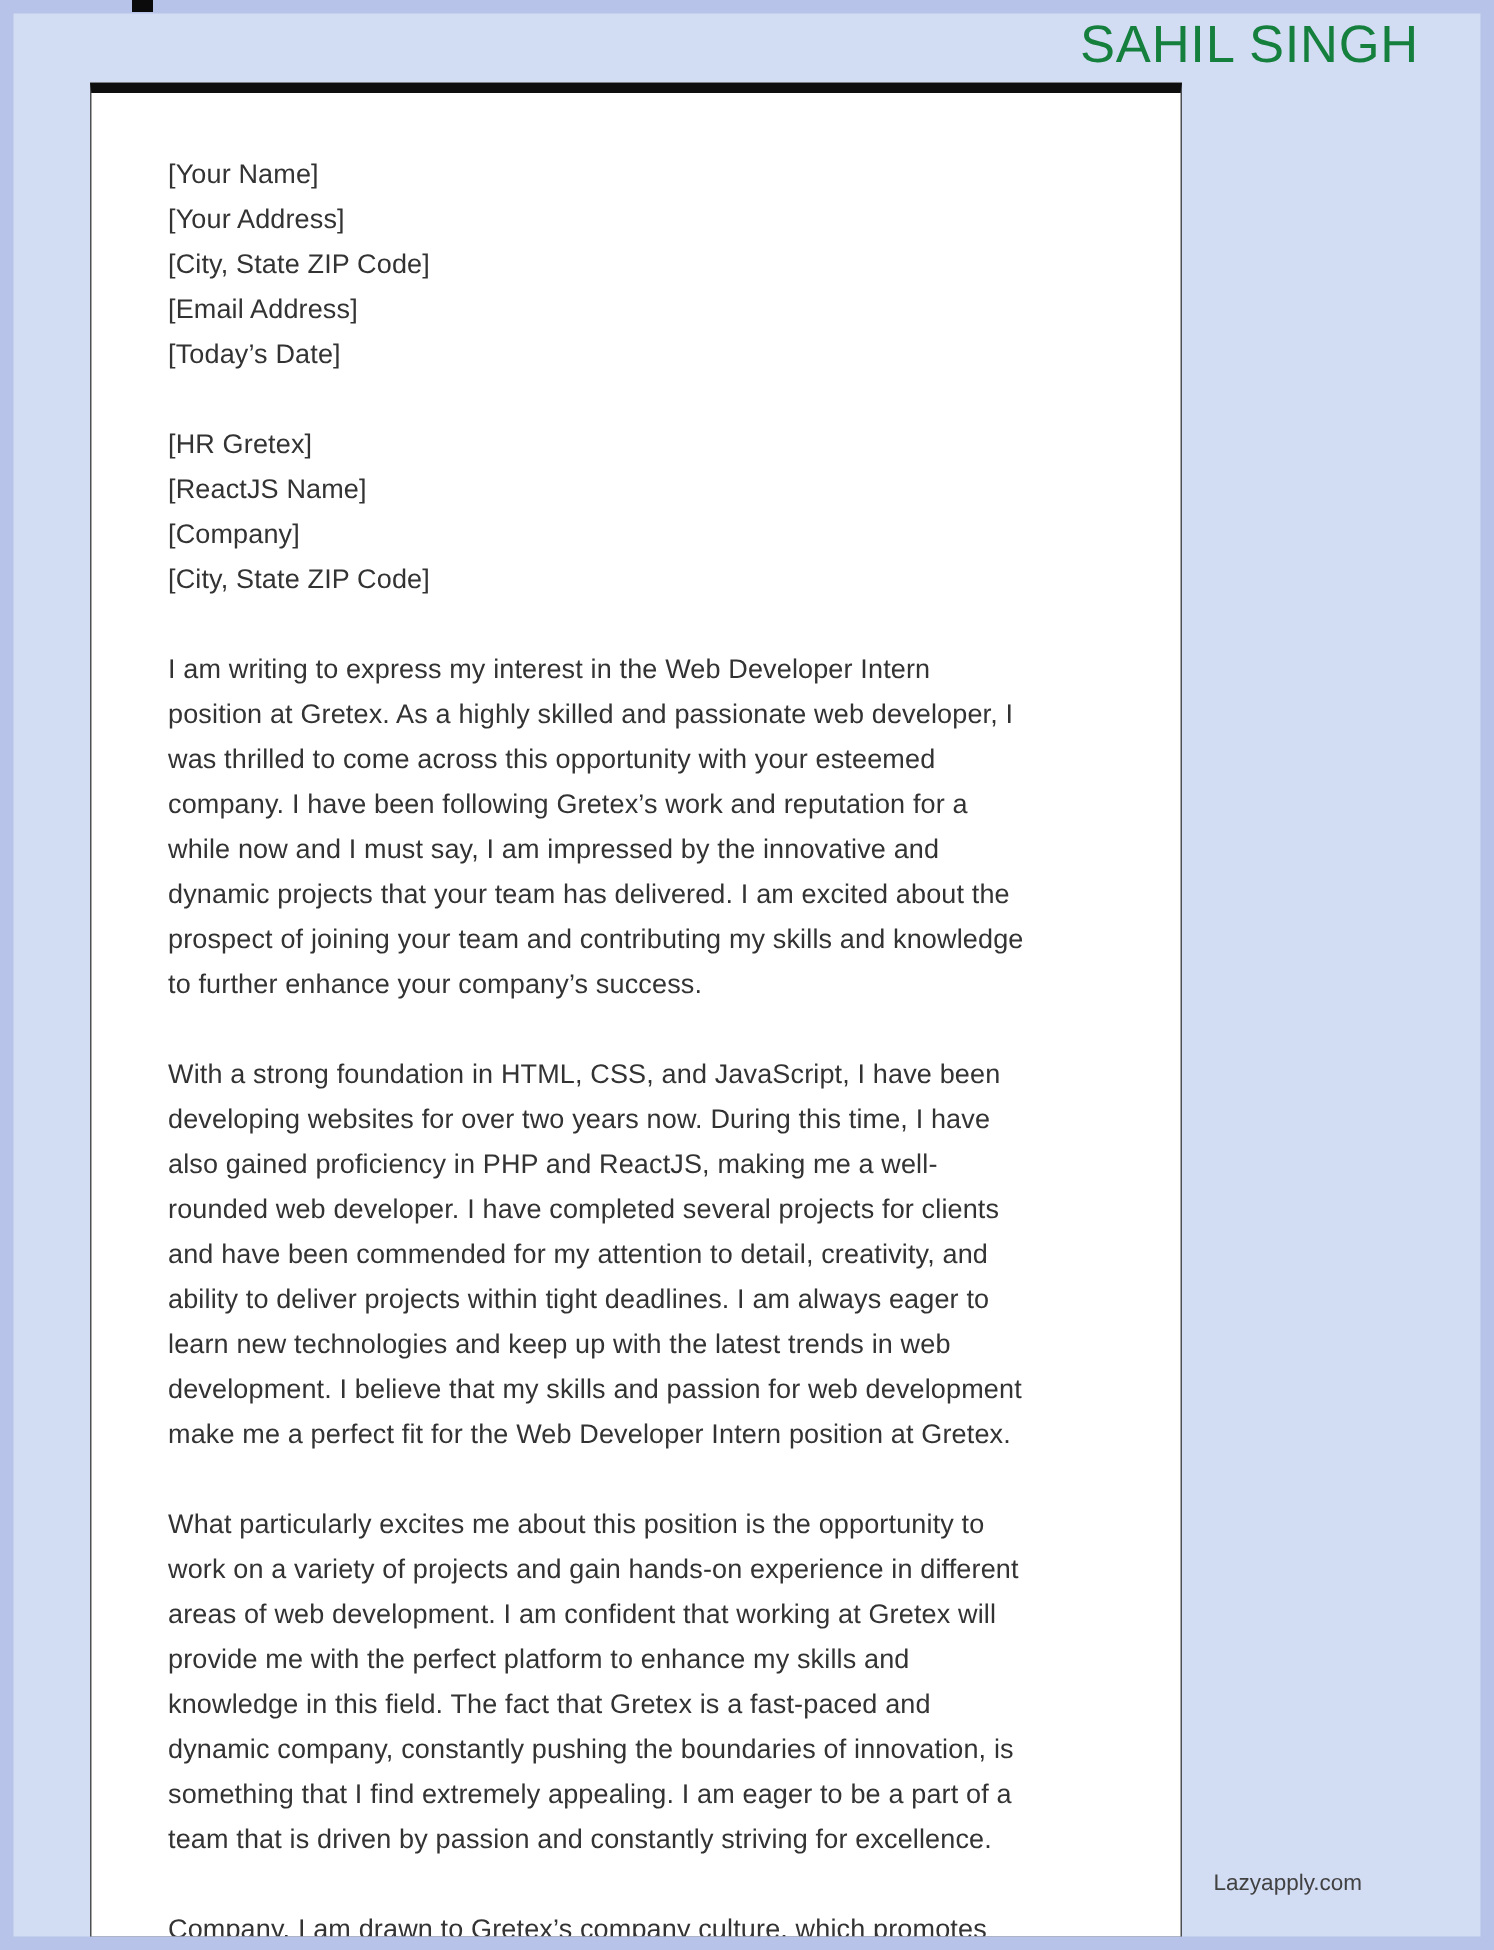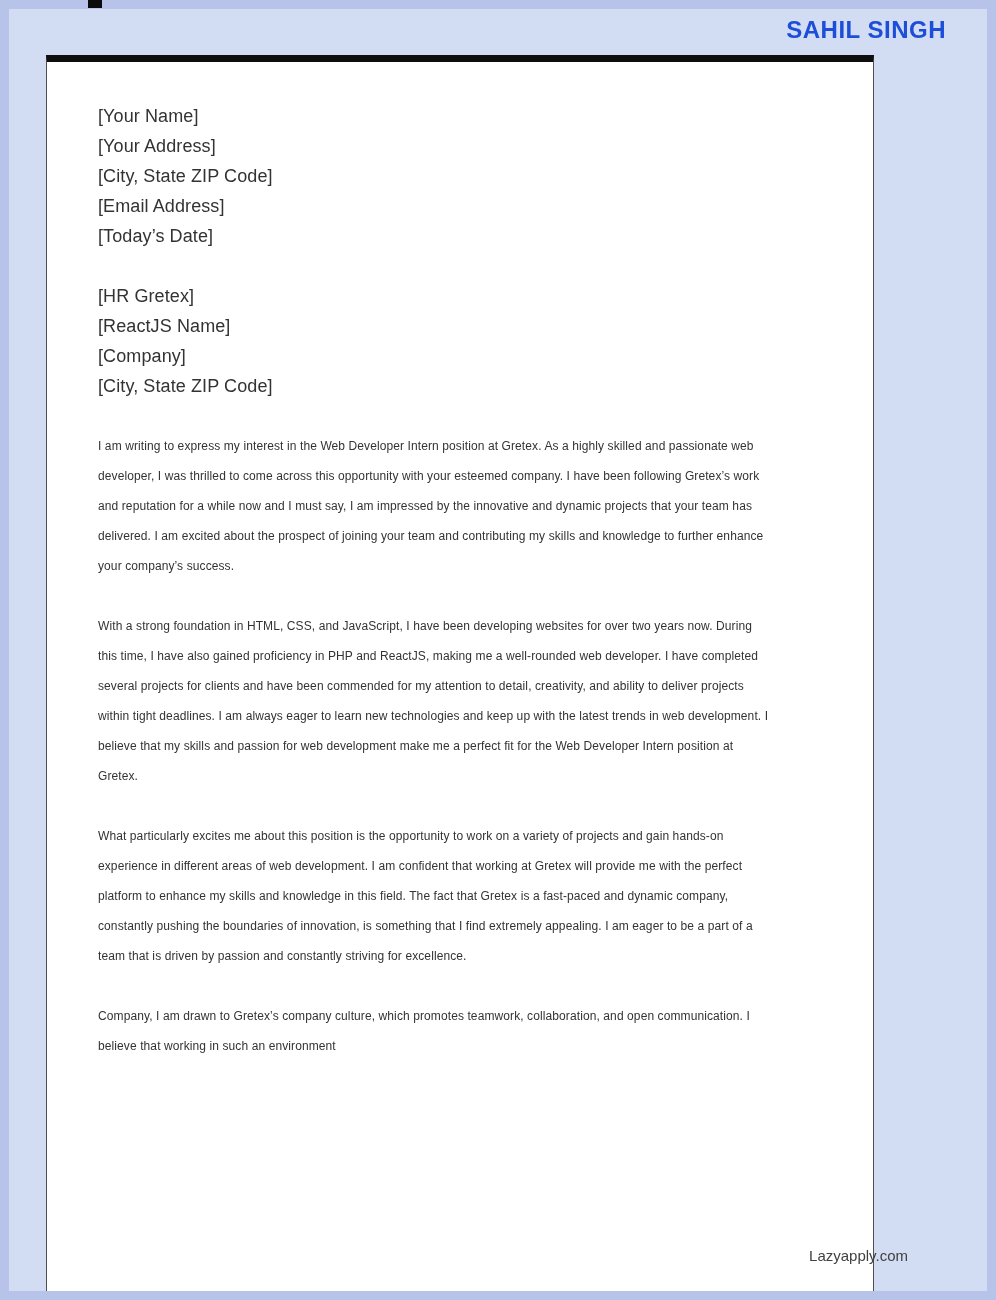--- a/index.html
+++ b/index.html
@@ -28,53 +28,53 @@
     top: 0;
     width: 14px;
     height: 8px;
     background: #0b0b0b;
     z-index: 7;
   }
   .header-name {
     position: absolute;
     top: 10px;
     right: 50px;
-    font-size: 24px;
+    font-size: 35px;
     line-height: 40px;
-    font-weight: 700;
+    font-weight: 400;
     letter-spacing: 0.5px;
-    color: #1d4ed8;
+    color: #15803d;
     z-index: 2;
   }
   .page {
     position: absolute;
-    left: 46px;
+    left: 60px;
     top: 55px;
-    width: 828px;
+    width: 728px;
     height: 1237px;
     background: #ffffff;
     border: 1px solid #4d4f52;
     border-top: 7px solid #0e0e0e;
     padding: 39px 100px 0 51px;
     overflow: hidden;
     z-index: 1;
   }
   .page .line {
     font-size: 18px;
     line-height: 30px;
     color: #333333;
     letter-spacing: 0.1px;
   }
   .block + .block,
   .salutation,
   .para {
     margin-top: 30px;
   }
   .para {
-    font-size: 12px;
+    font-size: 18px;
     line-height: 30px;
     color: #333333;
     letter-spacing: 0.1px;
   }
   .watermark {
     position: absolute;
     right: 88px;
     top: 1247px;
     font-size: 15px;
     color: #414141;

